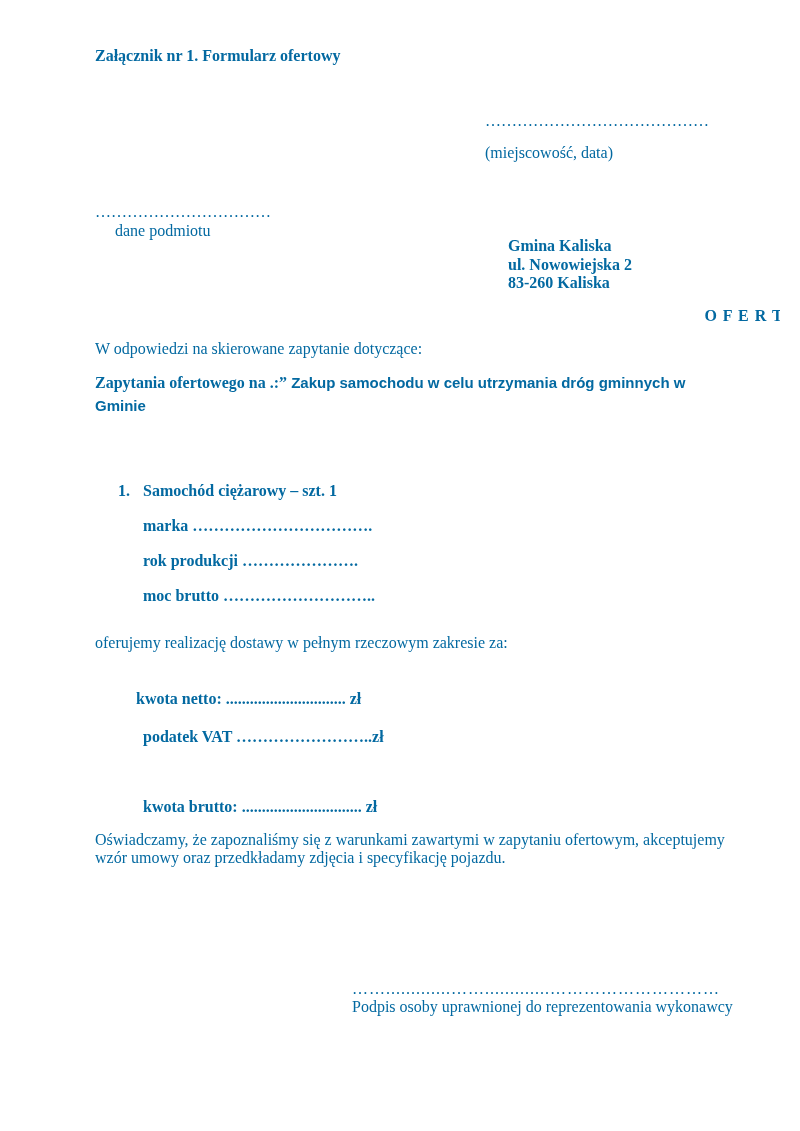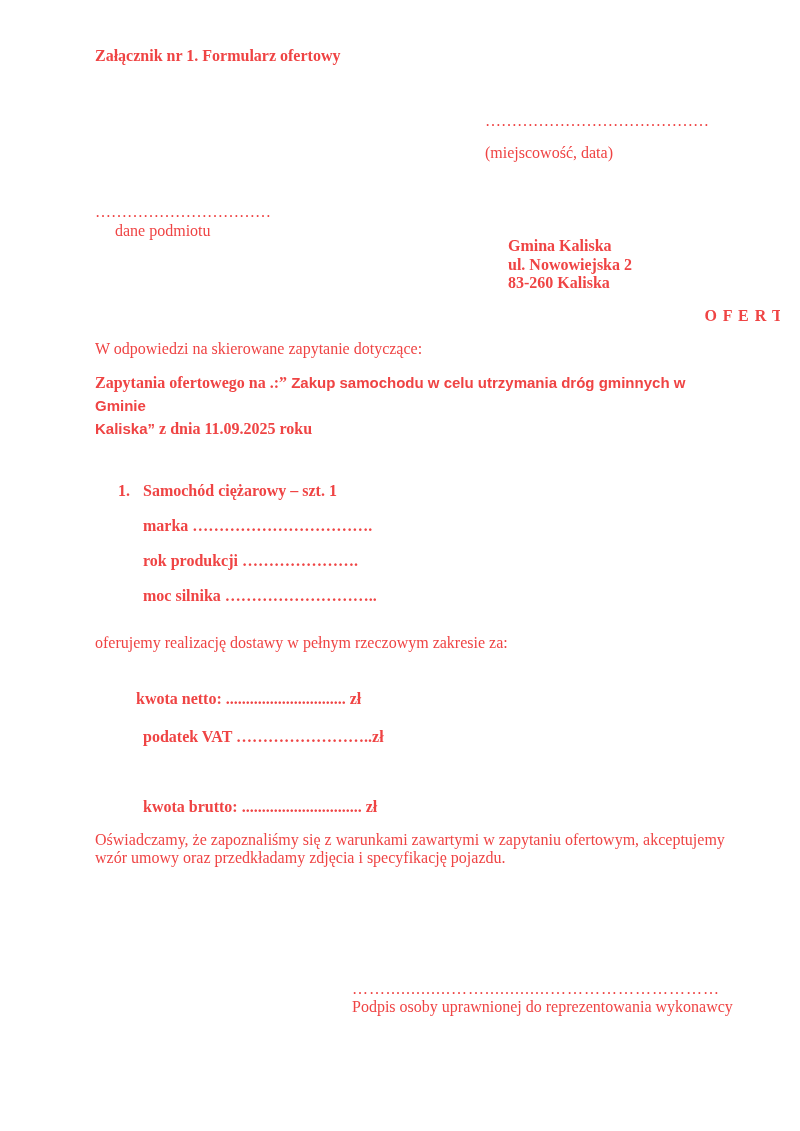--- a/index.html
+++ b/index.html
@@ -5,21 +5,21 @@
   html, body {
     margin: 0;
     padding: 0;
     background: #ffffff;
   }
   .page {
     position: relative;
     width: 780px;
     height: 1131px;
     background: #ffffff;
-    color: #ef4444;
+    color: #0369a1;
     font-family: "Liberation Serif", serif;
     font-size: 16px;
     line-height: 19px;
     overflow: hidden;
   }
   .abs { position: absolute; }
   .b { font-weight: bold; }
   .sans {
     font-family: "Liberation Sans", sans-serif;
     font-size: 15px;
@@ -69,32 +69,31 @@
     <div>ul. Nowowiejska 2</div>
     <div>83-260 Kaliska</div>
   </div>
 
   <div class="abs heading b">O F E R T A</div>
 
   <div class="abs intro">W odpowiedzi na skierowane zapytanie dotyczące:</div>
 
   <div class="abs subject b">
     <div><span>Zapytania ofertowego na .:”</span><span class="sans"> Zakup samochodu w celu utrzymania dróg gminnych w Gminie</span></div>
-    <div><span class="sans">Kaliska”</span><span> z dnia 11.09.2025 roku</span></div>
   </div>
 
   <div class="abs item-title b">
     <span class="num">1.</span><span>Samochód ciężarowy – szt. 1</span>
   </div>
 
   <div class="abs field-1 b">marka …………………………….</div>
 
   <div class="abs field-2 b">rok produkcji ………………….</div>
 
-  <div class="abs field-3 b">moc silnika ………………………..</div>
+  <div class="abs field-3 b">moc brutto ………………………..</div>
 
   <div class="abs offer-intro">oferujemy realizację dostawy w pełnym rzeczowym zakresie za:</div>
 
   <div class="abs amount-1 b">kwota netto: .............................. zł</div>
 
   <div class="abs amount-2 b">podatek VAT ……………………..zł</div>
 
   <div class="abs amount-3 b">kwota brutto: .............................. zł</div>
 
   <div class="abs declaration">Oświadczamy, że zapoznaliśmy się z warunkami zawartymi w zapytaniu ofertowym, akceptujemy wzór umowy oraz przedkładamy zdjęcia i specyfikację pojazdu.</div>

